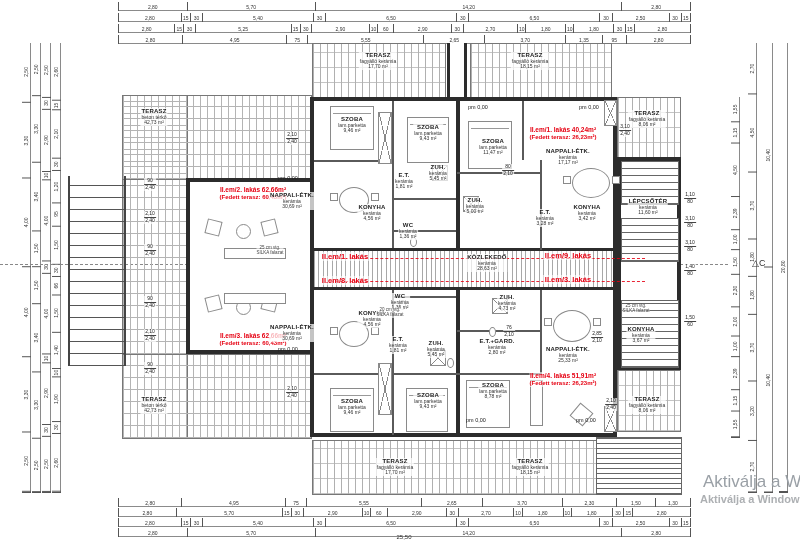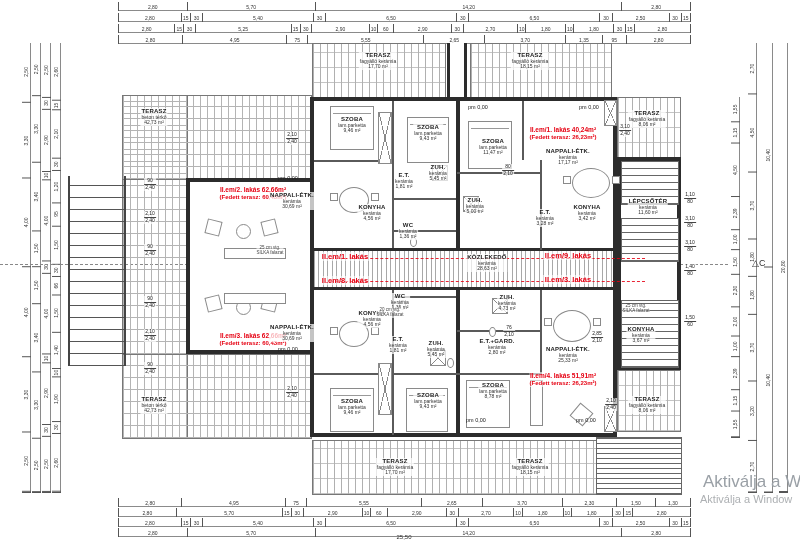--- a/index.html
+++ b/index.html
@@ -54,21 +54,21 @@
   .reddash{position:absolute;border-top:1px dashed #e60012;opacity:.85;}
   .cmark{position:absolute;font-size:9px;color:#333;white-space:nowrap;}
   .total{position:absolute;font-size:6px;color:#333;transform:translateX(-50%);}
   
   .fo{position:absolute;border:.9px solid #8a8a8a;background:#fff;box-sizing:border-box;}
   .round{border-radius:50%;}
   .xbox{background-image:linear-gradient(to top right,transparent 48%,#888 48% 52%,transparent 52%),
         linear-gradient(to bottom right,transparent 48%,#888 48% 52%,transparent 52%);}
   .bed::after{content:"";position:absolute;left:2px;right:2px;top:6px;border-top:.8px solid #999;}
   .wm1{position:absolute;font-size:17px;color:#9aa0a6;white-space:nowrap;}
-  .wm2{position:absolute;font-size:11px;color:#adb0b3;white-space:nowrap;}
+  .wm2{position:absolute;font-size:11px;color:#adb0b3;white-space:nowrap;font-weight:bold;}
 </style>
 </head>
 <body>
 
 <div id="canvas">
 
   <div class="hchain" style="left:118px;top:2px;width:572px">
       <span class="d" style="flex-grow: 2.8;">2,80</span>
       <span class="d" style="flex-grow: 5.7;">5,70</span>
       <span class="d" style="flex-grow: 14.2;">14,20</span>

